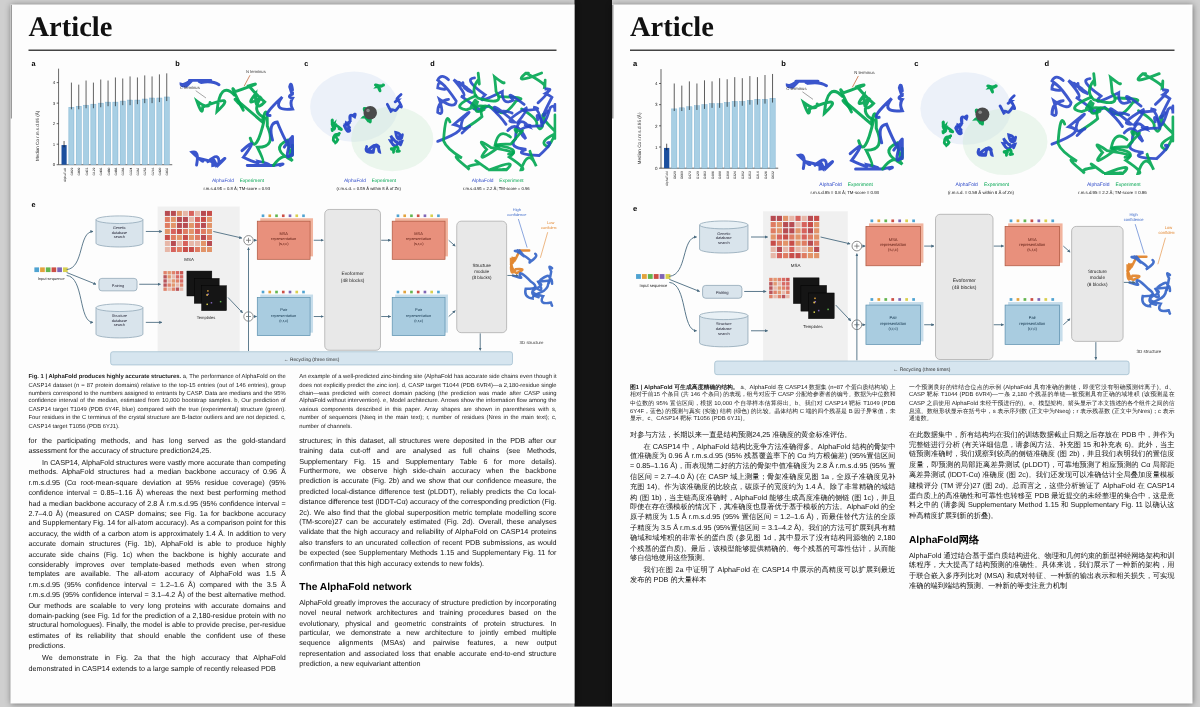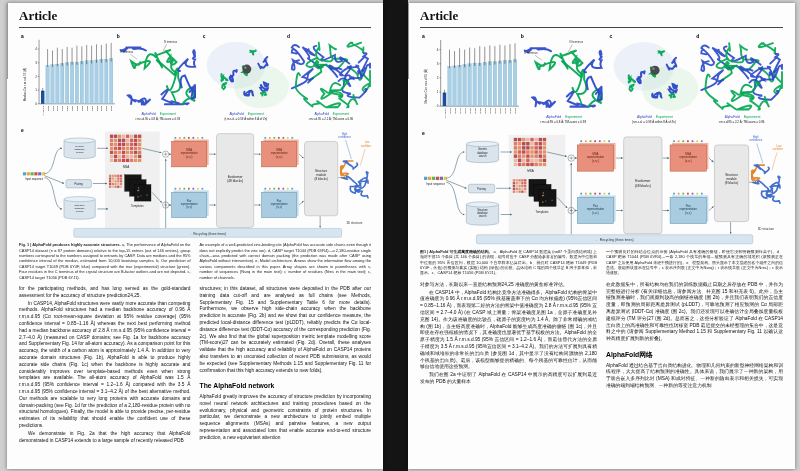--- a/index.html
+++ b/index.html
@@ -4,21 +4,21 @@
 <style>
   html,body{margin:0;padding:0;}
   body{width:800px;height:471px;position:relative;overflow:hidden;background:#cfcfcf;
        font-family:"Liberation Sans",sans-serif;}
   .spine{position:absolute;left:383px;top:0;width:25px;height:471px;background:#141414;}
   .page{position:absolute;top:3px;height:466px;background:#fdfdfd;box-shadow:0 0 4px rgba(0,0,0,.45);}
   #pageL{left:7px;width:376px;}
   #pageR{left:408px;width:387px;}
   .inner{position:relative;padding:5px 12px 0 12px;height:100%;box-sizing:border-box;overflow:hidden;}
   .edge-rule{position:absolute;left:0;top:0;width:1px;height:76px;background:#9a9a9a;}
-  .art{font-family:"Liberation Serif",serif;font-weight:bold;font-size:13px;color:#111;
+  .art{font-family:"Liberation Serif",serif;font-weight:bold;font-size:19px;color:#111;
        border-bottom:1.2px solid #444;padding-bottom:3px;margin-bottom:2px;}
   .fig{width:100%;margin-top:2px;}
   .fig svg{display:block;width:100%;height:auto;}
   svg text{font-family:"Liberation Sans",sans-serif;}
   .caption{display:flex;gap:9px;margin-top:3px;font-size:3.9px;line-height:1.38;color:#222;text-align:justify;}
   .cap-col{flex:1;}
   .body-cols{display:flex;gap:9px;margin-top:6px;font-size:4.8px;line-height:1.42;color:#111;text-align:justify;}
   .b-col{flex:1;}
   .b-col p{margin:0 0 1px 0;}
   p.ind{text-indent:9px;}

